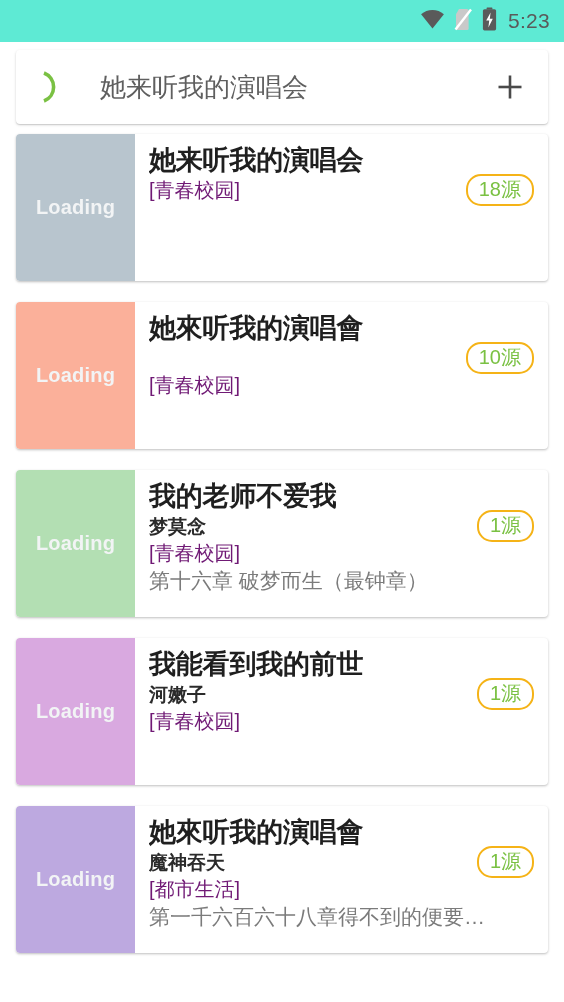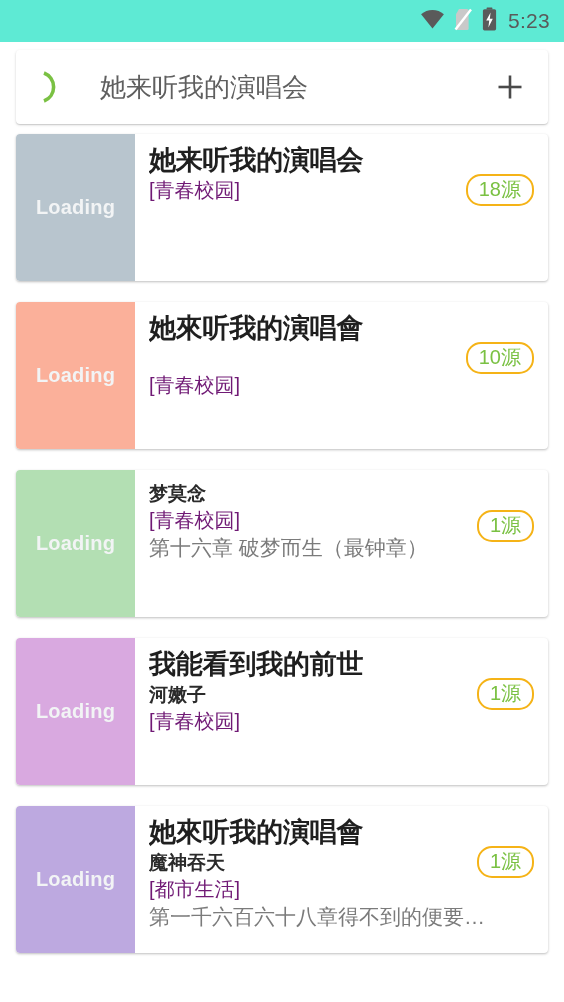--- a/index.html
+++ b/index.html
@@ -177,20 +177,21 @@
       <div class="chapter"></div>
       <div class="badge">10源</div>
     </div>
   </div>
 
   <div class="card">
     <div class="thumb" style="background:#b3dfb3">
       <span class="thumb-label">Loading</span>
     </div>
     <div class="body">
+      <div class="title">我的老师不爱我</div>
       <div class="author">梦莫念</div>
       <div class="category">[青春校园]</div>
       <div class="chapter">第十六章 破梦而生（最钟章）</div>
       <div class="badge">1源</div>
     </div>
   </div>
 
   <div class="card">
     <div class="thumb" style="background:#d9a9e0">
       <span class="thumb-label">Loading</span>

